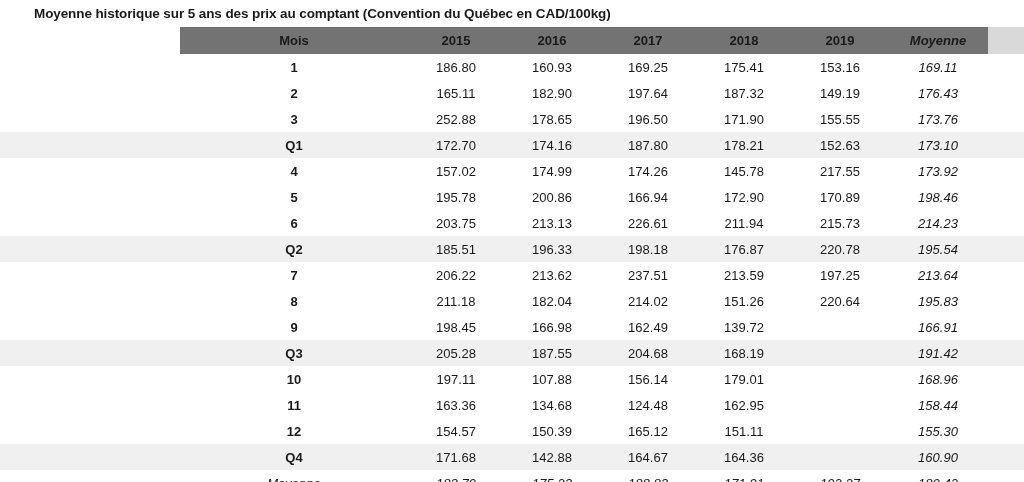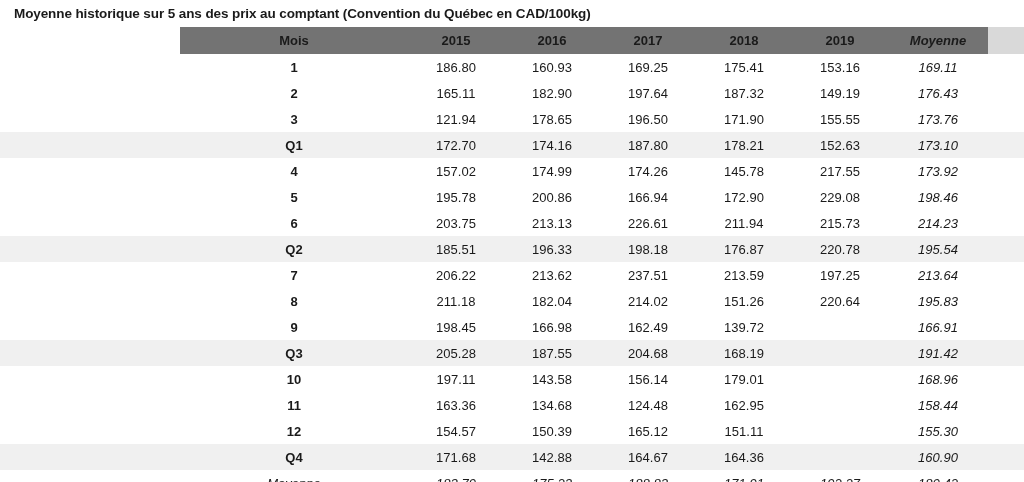--- a/index.html
+++ b/index.html
@@ -20,20 +20,21 @@
     position: relative;
     box-sizing: border-box;
     padding: 0;
   }
   .title {
     font-size: 13.5px;
     font-weight: bold;
     color: #1a1a1a;
     padding: 6px 16px 6px 14px;
     letter-spacing: -0.1px;
+    margin-left: 20px;
   }
   table.price-table {
     border-collapse: collapse;
     width: 1024px;
     table-layout: fixed;
     font-size: 13px;
   }
   table.price-table col.c-month  { width: 228px; }
   table.price-table col.c-blank  { width: 180px; }
   table.price-table col.c-year   { width: 96px; }
@@ -136,21 +137,21 @@
           <td>182.90</td>
           <td>197.64</td>
           <td>187.32</td>
           <td>149.19</td>
           <td class="avg">176.43</td>
           <td class="blank"></td>
         </tr>
         <tr class="month">
           <td class="blank"></td>
           <td class="label">3</td>
-          <td>121.94</td>
+          <td>252.88</td>
           <td>178.65</td>
           <td>196.50</td>
           <td>171.90</td>
           <td>155.55</td>
           <td class="avg">173.76</td>
           <td class="blank"></td>
         </tr>
         <tr class="quarter">
           <td class="blank"></td>
           <td class="label">Q1</td>
@@ -173,21 +174,21 @@
           <td class="avg">173.92</td>
           <td class="blank"></td>
         </tr>
         <tr class="month">
           <td class="blank"></td>
           <td class="label">5</td>
           <td>195.78</td>
           <td>200.86</td>
           <td>166.94</td>
           <td>172.90</td>
-          <td>229.08</td>
+          <td>170.89</td>
           <td class="avg">198.46</td>
           <td class="blank"></td>
         </tr>
         <tr class="month">
           <td class="blank"></td>
           <td class="label">6</td>
           <td>203.75</td>
           <td>213.13</td>
           <td>226.61</td>
           <td>211.94</td>
@@ -247,21 +248,21 @@
           <td>204.68</td>
           <td>168.19</td>
           <td></td>
           <td class="avg">191.42</td>
           <td class="blank"></td>
         </tr>
         <tr class="month">
           <td class="blank"></td>
           <td class="label">10</td>
           <td>197.11</td>
-          <td>143.58</td>
+          <td>107.88</td>
           <td>156.14</td>
           <td>179.01</td>
           <td></td>
           <td class="avg">168.96</td>
           <td class="blank"></td>
         </tr>
         <tr class="month">
           <td class="blank"></td>
           <td class="label">11</td>
           <td>163.36</td>

